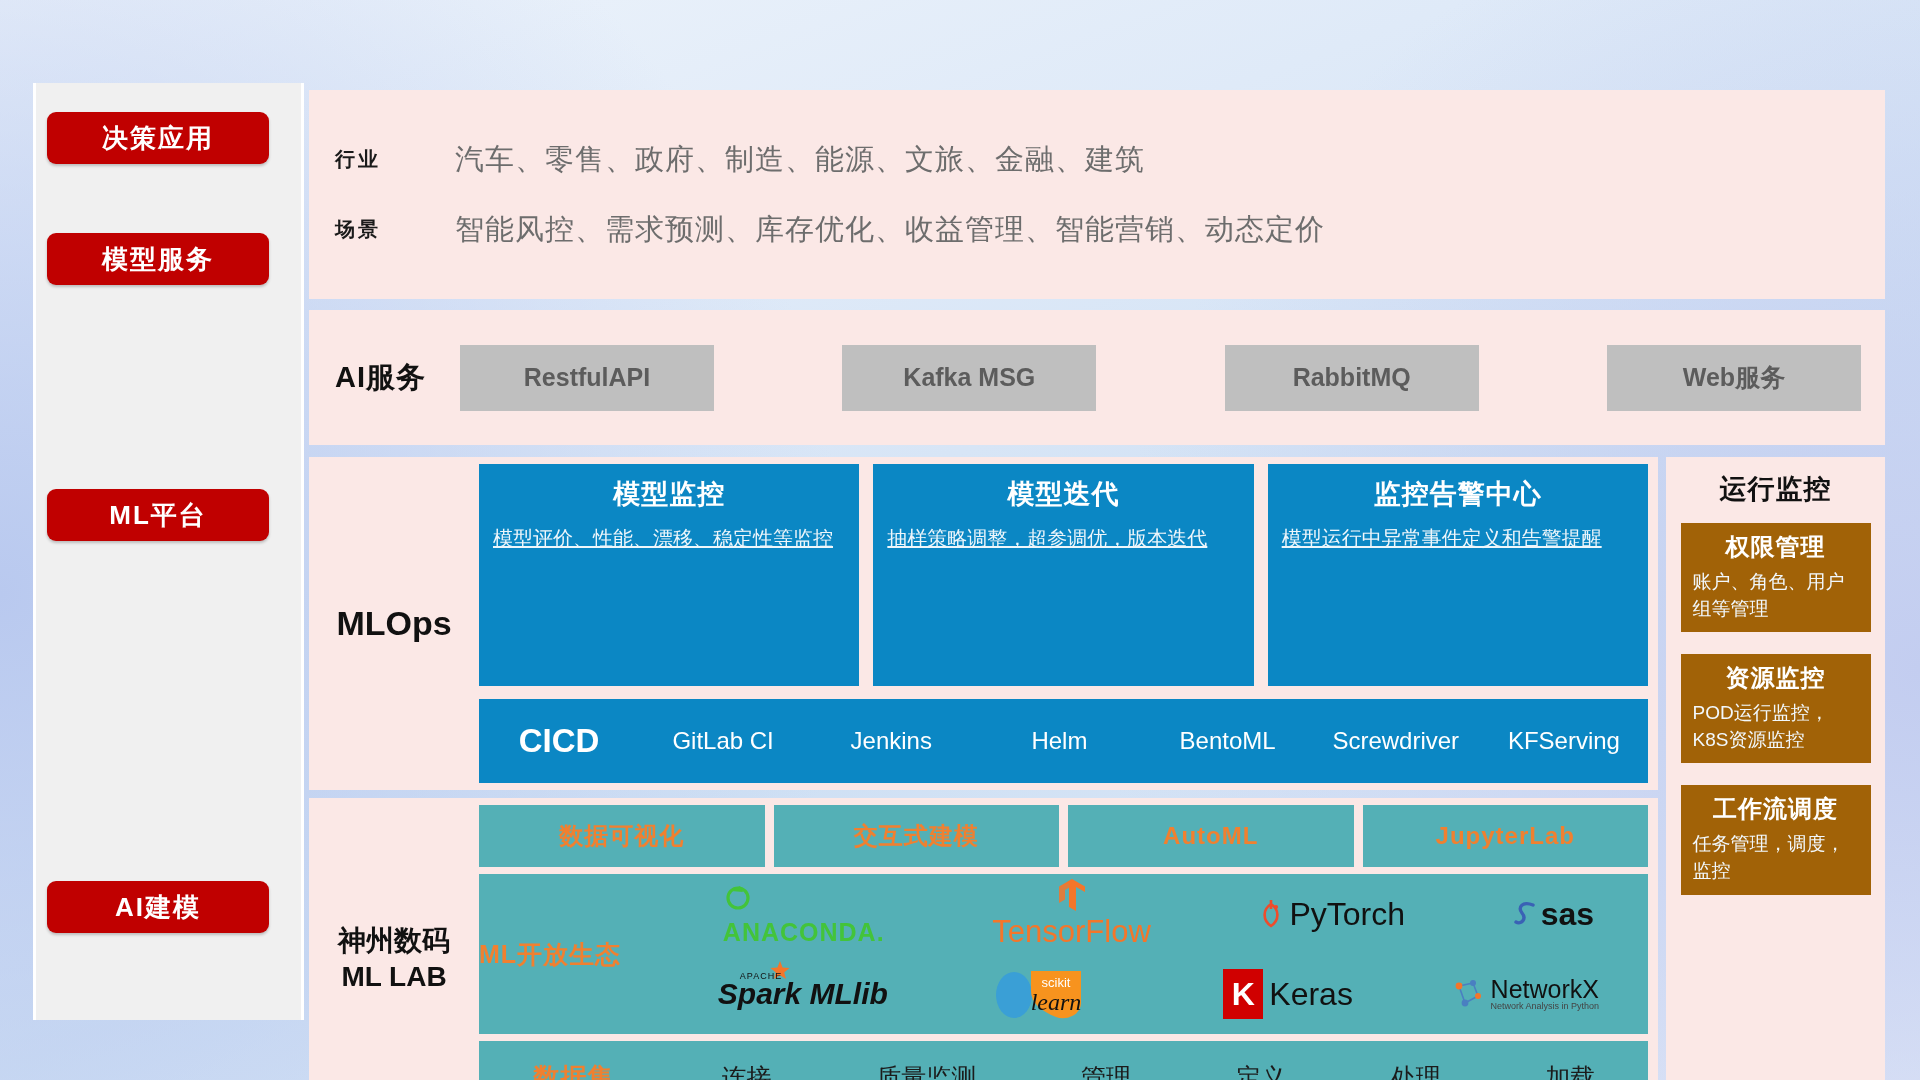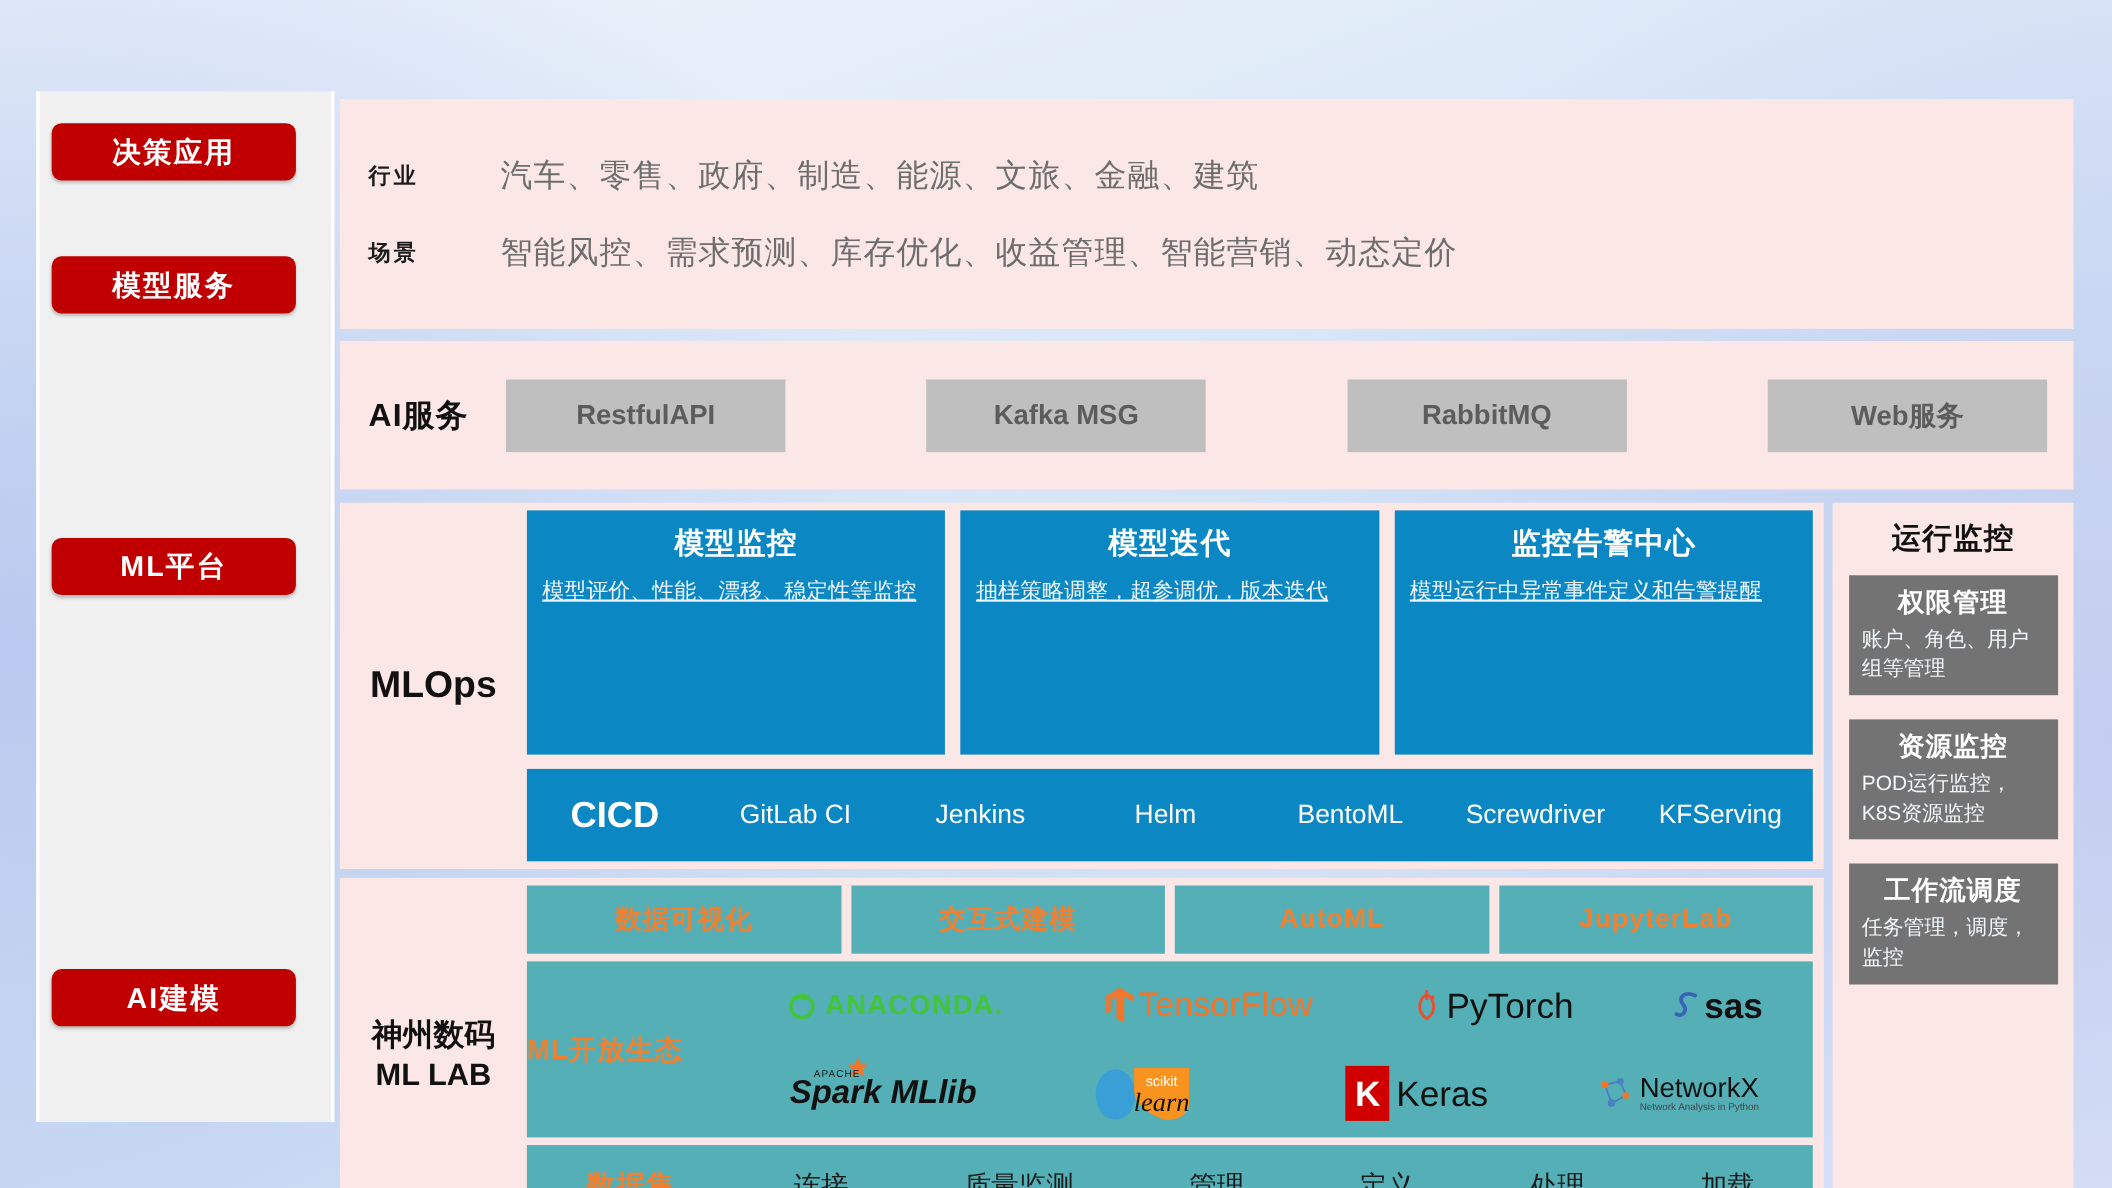--- a/index.html
+++ b/index.html
@@ -99,21 +99,21 @@
   .ds-items{flex:1;display:flex;justify-content:space-around;}
   .ds-item{font-size:25px;color:#1b1b1b;}
 
   
   .right-panel{
     position:absolute;left:1666px;top:457px;width:219px;height:663px;
     display:flex;flex-direction:column;align-items:center;padding-top:14px;box-sizing:border-box;
   }
   .rp-title{font-size:27px;font-weight:bold;color:#111;letter-spacing:1px;margin-bottom:16px;}
   .rp-card{
-    width:190px;background:#737373;color:#fff;box-sizing:border-box;padding:8px 12px 10px;margin-bottom:22px;
+    width:190px;background:#a16207;color:#fff;box-sizing:border-box;padding:8px 12px 10px;margin-bottom:22px;
   }
   .rp-card-title{font-size:24px;font-weight:bold;text-align:center;letter-spacing:1px;margin-bottom:6px;}
   .rp-card-desc{font-size:19px;line-height:1.4;color:#f2f8fc;}
 </style>
 </head>
 <body>
 
 <div class="stage">
 
   <div class="left-rail"></div>
@@ -194,28 +194,28 @@
         <div class="tool-box">交互式建模</div>
         <div class="tool-box">AutoML</div>
         <div class="tool-box">JupyterLab</div>
       </div>
 
       <div class="eco">
         <div class="eco-key">ML开放生态</div>
         <div class="eco-logos">
 
           <div class="logo-line">
-            <div style="display:flex;align-items:flex-end;gap:6px;">
+            <div style="display:flex;align-items:flex-start;gap:6px;flex-direction:column;">
               <svg width="30" height="30" viewBox="0 0 30 30">
                 <circle cx="15" cy="16" r="10" fill="none" stroke="#43c43a" stroke-width="3.2"></circle>
                 <path d="M8 9 L17 4 L20 10 Z" fill="#43c43a"></path>
               </svg>
               <span style="color:#43c43a;font-size:25px;font-weight:bold;letter-spacing:1px;">ANACONDA.</span>
             </div>
-            <div style="display:flex;align-items:center;gap:2px;">
+            <div style="display:flex;align-items:center;gap:2px;flex-direction:column;">
               <svg width="30" height="34" viewBox="0 0 30 34">
                 <path d="M15 1 L28 8.5 L28 14 L19 9 L19 33 L12 29 L12 5 L4 9.5 L4 8.5 Z" fill="#f4762a"></path>
                 <path d="M15 1 L2 8.5 L2 25 L8 21.5 L8 12 L15 8 Z" fill="#f4762a" opacity="0.85"></path>
               </svg>
               <span style="color:#f4762a;font-size:31px;">TensorFlow</span>
             </div>
             <div style="display:flex;align-items:center;gap:5px;">
               <svg width="26" height="32" viewBox="0 0 26 32">
                 <path d="M13 2 L13 11 M13 6 C5 11 4 22 13 28 C22 22 21 11 13 6 Z" fill="none" stroke="#ee4c2c" stroke-width="2.6"></path>
                 <circle cx="18" cy="9" r="2.1" fill="#ee4c2c"></circle>

